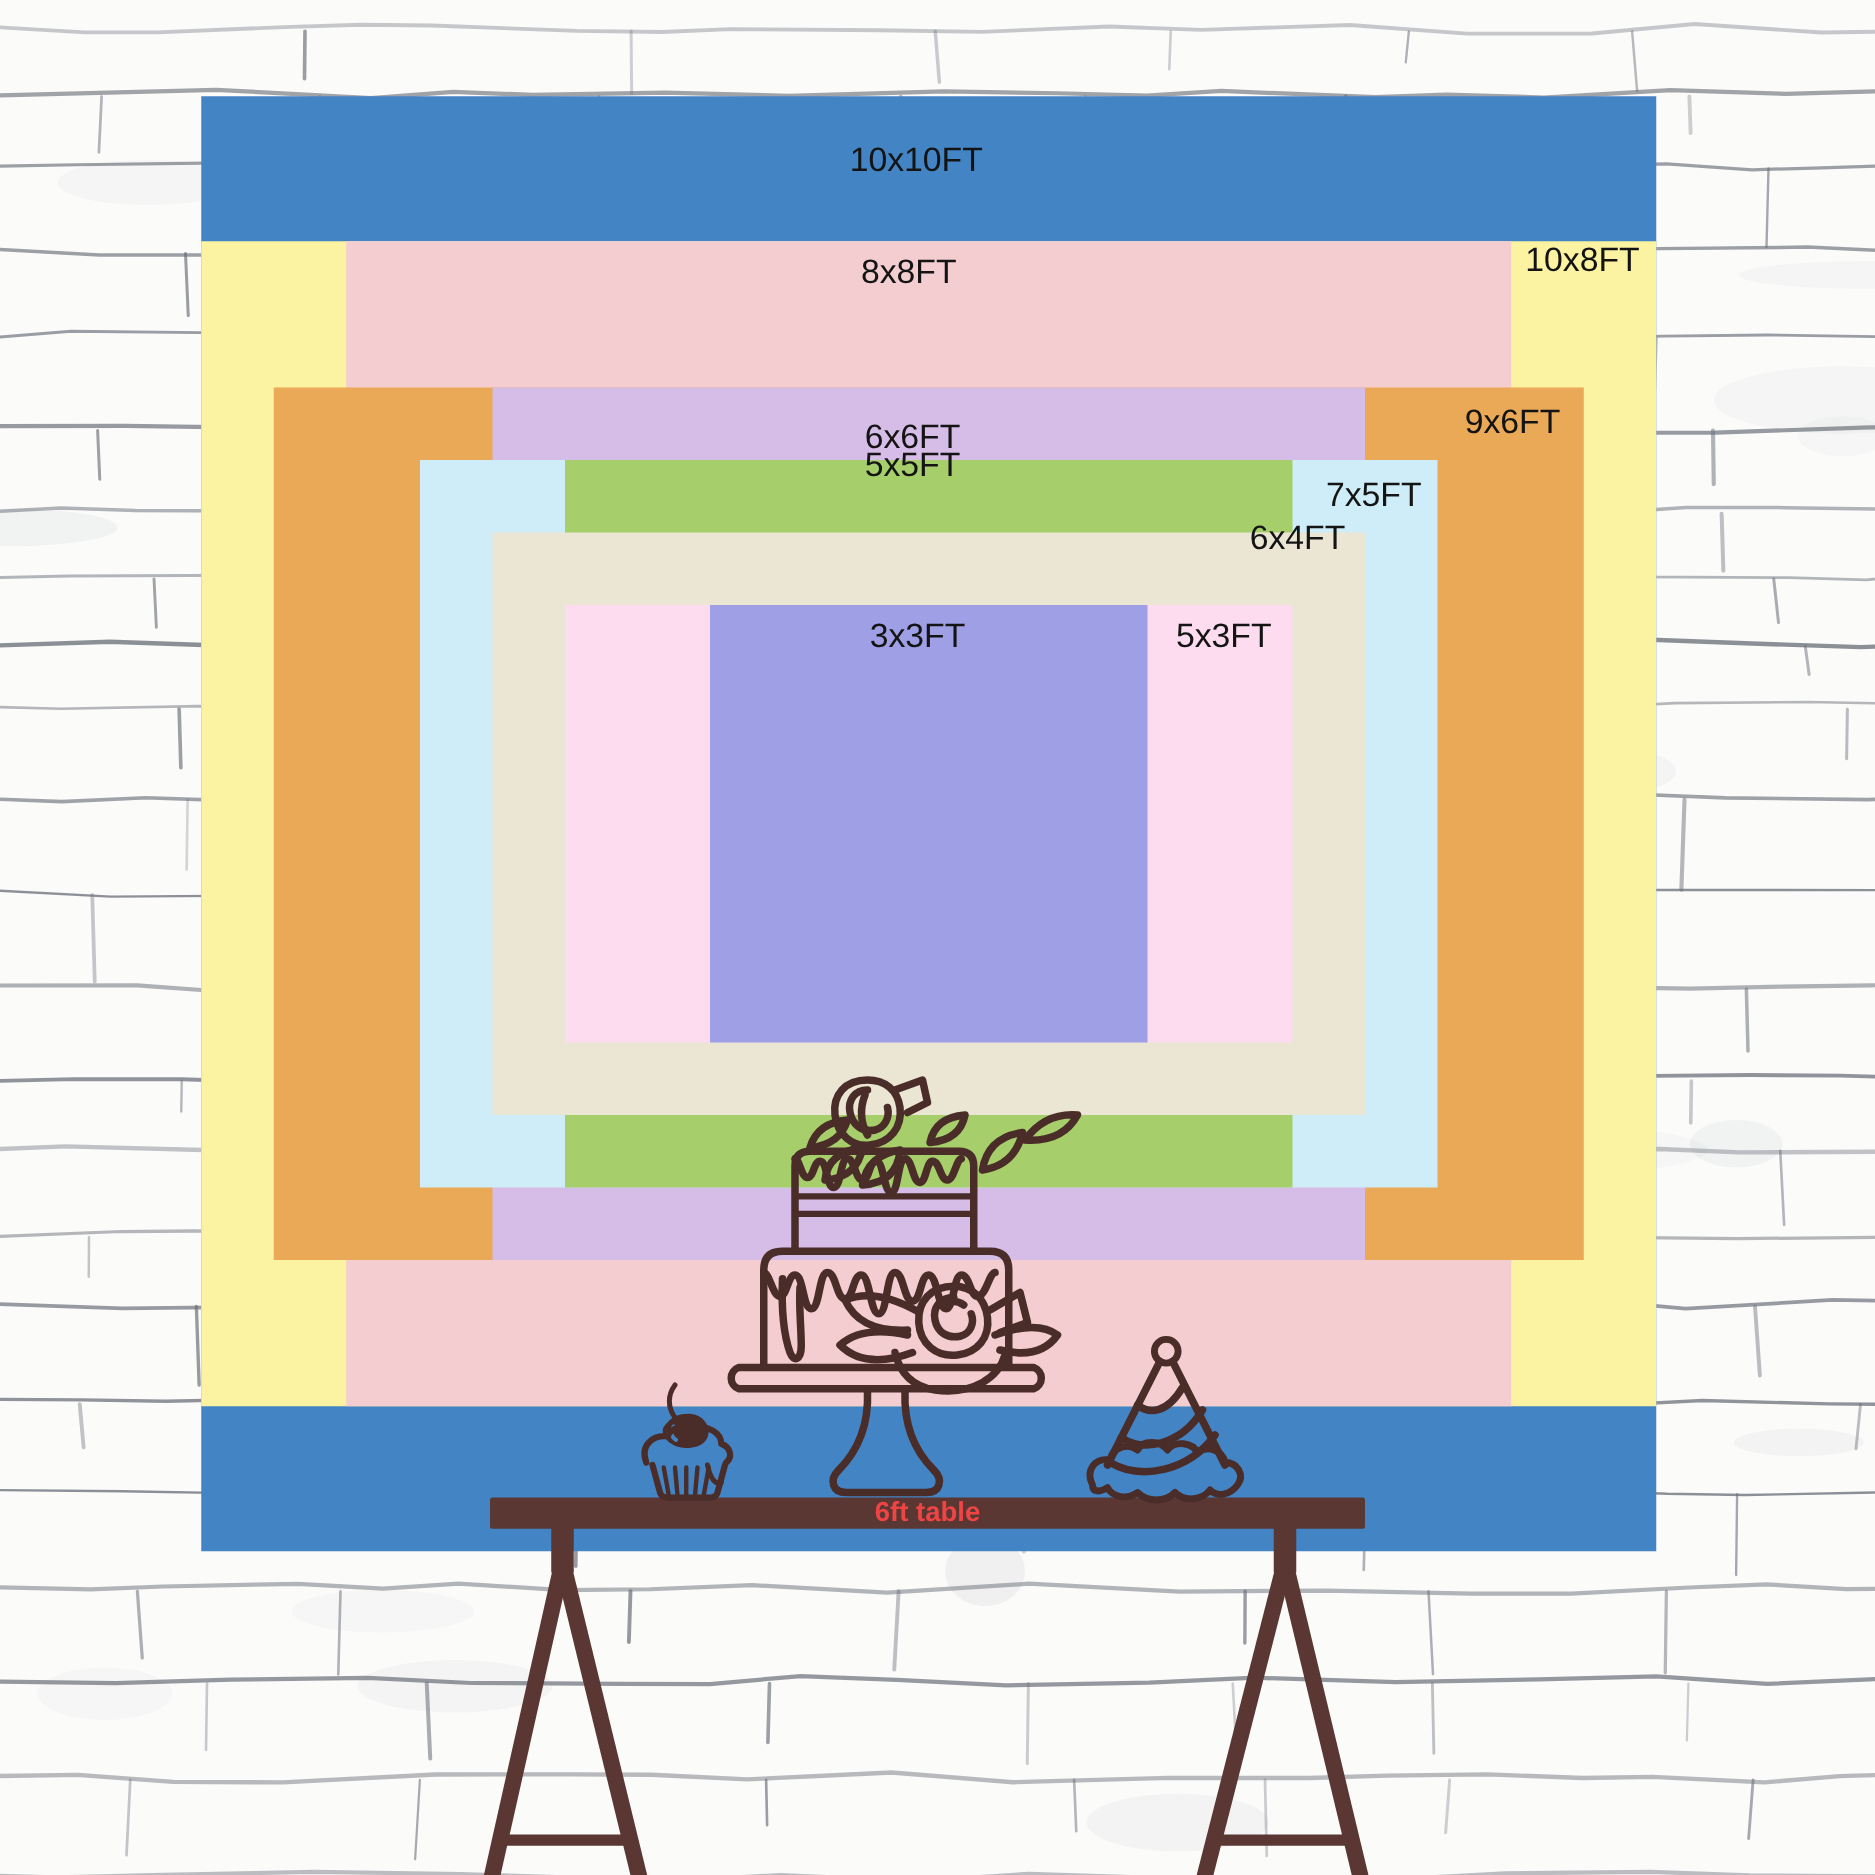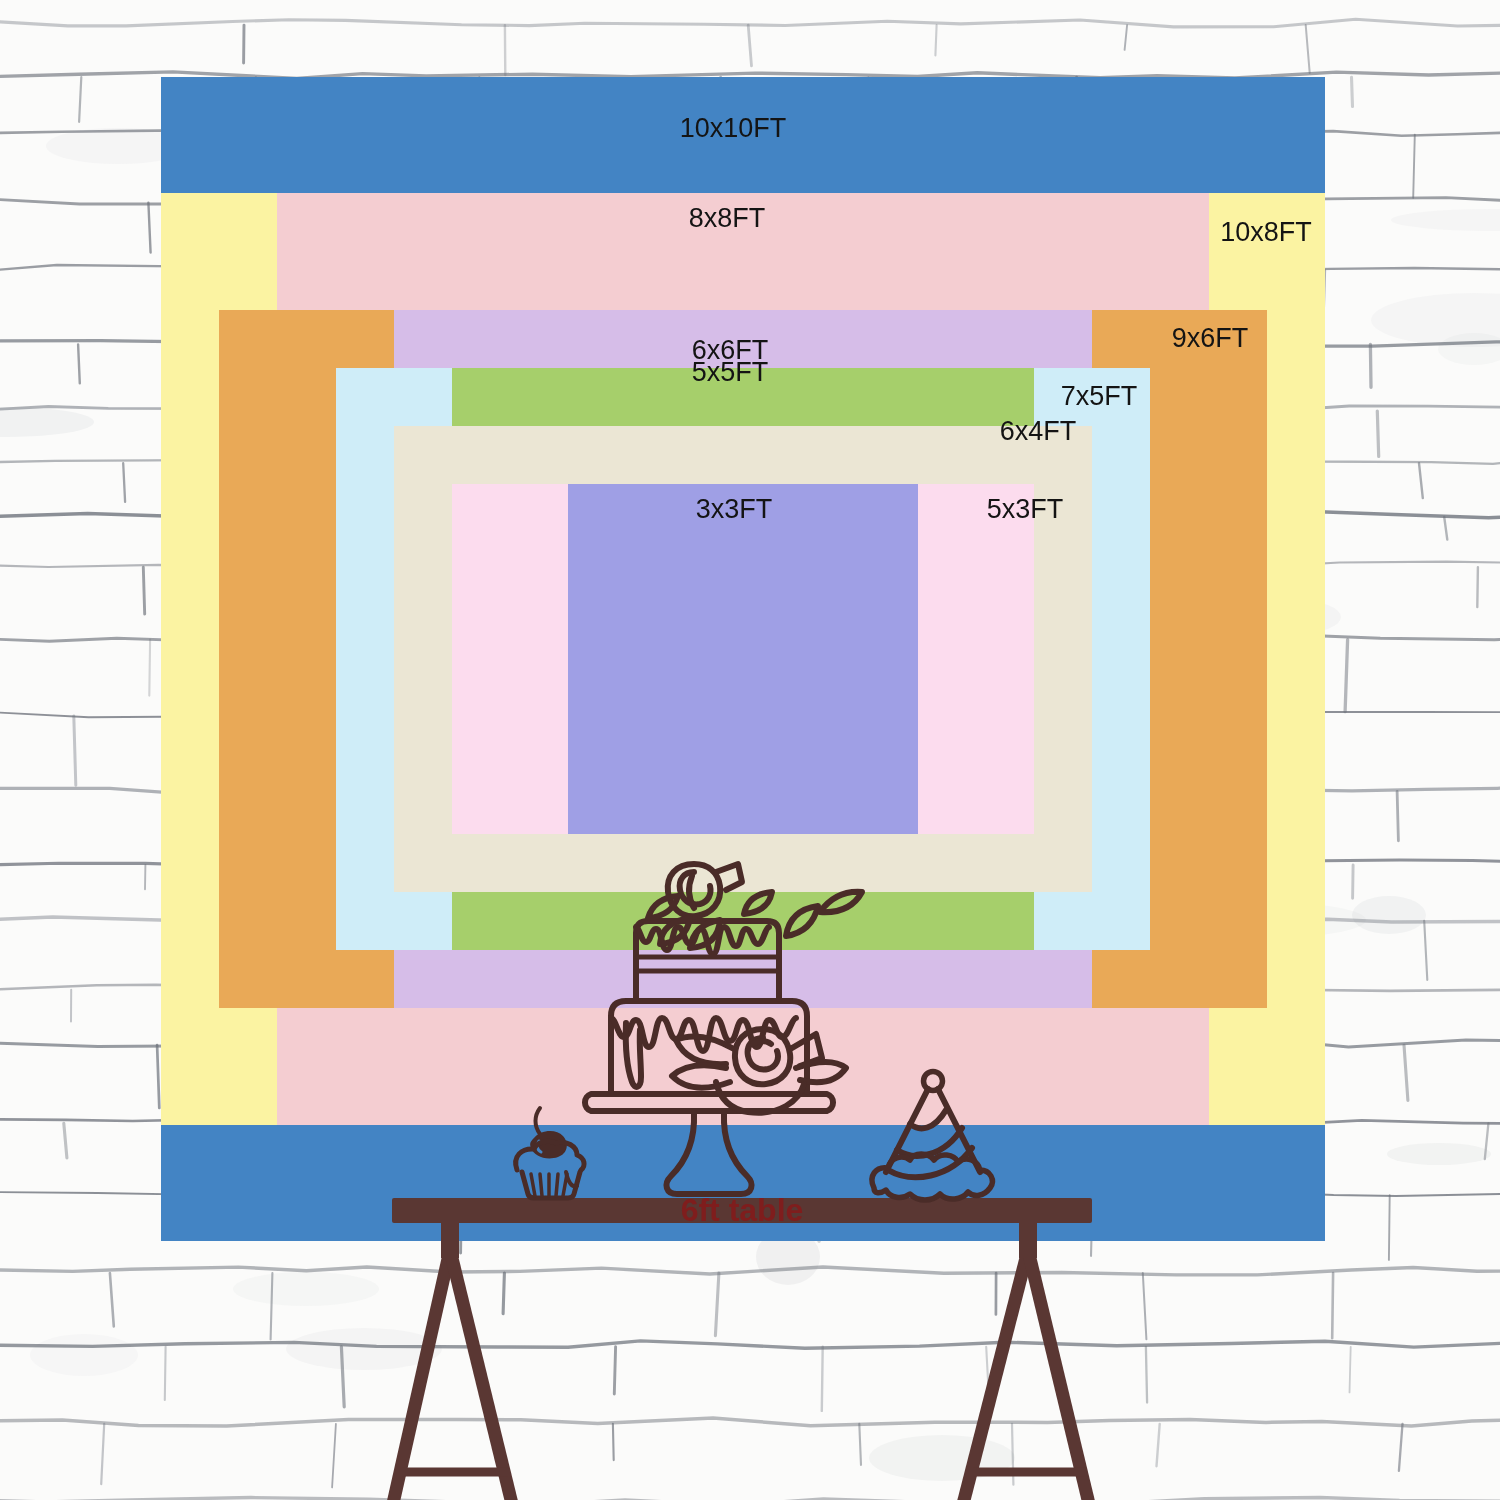--- a/index.html
+++ b/index.html
@@ -6,21 +6,21 @@
   #stage{position:relative;width:1500px;height:1500px;overflow:hidden;
          font-family:"Liberation Sans",sans-serif;}
   #wall{position:absolute;left:0;top:0;width:1500px;height:1500px;z-index:0;}
   #backdrop-layer{position:absolute;left:0;top:0;width:1500px;height:1500px;z-index:1;}
   .size-rect{position:absolute;}
   #art{position:absolute;left:0;top:0;width:1500px;height:1500px;z-index:2;}
   #label-layer{position:absolute;left:0;top:0;width:1500px;height:1500px;z-index:3;pointer-events:none;}
   .size-label{position:absolute;transform:translate(-50%,-50%);
               font-weight:400;font-size:27px;color:#141414;white-space:nowrap;letter-spacing:0px;}
   .table-label{position:absolute;transform:translate(-50%,-50%);
-               font-weight:600;font-size:32px;color:#7f1d1d;white-space:nowrap;}
+               font-weight:600;font-size:22px;color:#ef4444;white-space:nowrap;}
   .ink{stroke:var(--ink);fill:none;stroke-width:6;stroke-linecap:round;stroke-linejoin:round;}
   .ink-thin{stroke:var(--ink);fill:none;stroke-width:4;stroke-linecap:round;stroke-linejoin:round;}
   .ink-fill{fill:var(--ink);stroke:none;}
   .hilite{stroke:var(--hilite);fill:none;stroke-width:3;stroke-linecap:round;}
   .wood-fill{fill:var(--wood);stroke:none;}
   .wood-leg{stroke:var(--wood);fill:none;stroke-width:13;stroke-linecap:butt;}
   .wood-bar{stroke:var(--wood);fill:none;stroke-width:9;stroke-linecap:butt;}
 </style>
 </head>
 <body>
@@ -314,23 +314,23 @@
       <path class="ink" d="M910 1124 C920 1132 934 1130 946 1110"></path>
       <path class="ink" d="M897 1150 C915 1162 945 1156 962 1128"></path>
       <path class="ink" d="M888 1170 C912 1184 950 1178 972 1148"></path>
       <path class="ink" d="M874 1188 C868 1176 876 1166 888 1168 C890 1158 902 1154 910 1160 C914 1152 928 1152 934 1160 C940 1152 954 1154 958 1162 C966 1156 978 1160 980 1170 C990 1170 996 1180 990 1188 C984 1196 974 1198 968 1192 C962 1200 948 1202 940 1194 C932 1202 918 1202 910 1194 C902 1200 890 1198 886 1190 C880 1194 874 1194 874 1188 Z" style="stroke-width:5.5"></path>
     </g>
   </svg>
 
   <div id="label-layer">
     <div class="table-label" style="left:742px;top:1210px;">6ft table</div>
   <div class="size-label" style="left: 733px; top: 128px;">10x10FT</div>
-      <div class="size-label" style="left: 1266px; top: 232px;">10x8FT</div>
+      <div class="size-label" style="left: 1266px; top: 208px;">10x8FT</div>
       <div class="size-label" style="left: 727px; top: 218px;">8x8FT</div>
       <div class="size-label" style="left: 1210px; top: 338px;">9x6FT</div>
       <div class="size-label" style="left: 730px; top: 350px;">6x6FT</div>
       <div class="size-label" style="left: 1099px; top: 396px;">7x5FT</div>
       <div class="size-label" style="left: 730px; top: 372px;">5x5FT</div>
       <div class="size-label" style="left: 1038px; top: 431px;">6x4FT</div>
-      <div class="size-label" style="left: 979px; top: 509px; margin-left: 46px;">5x3FT</div>
+      <div class="size-label" style="left: 979px; top: 509px;">5x3FT</div>
       <div class="size-label" style="left: 734px; top: 509px;">3x3FT</div>
     </div>
 </div>
 
 </body></html>

